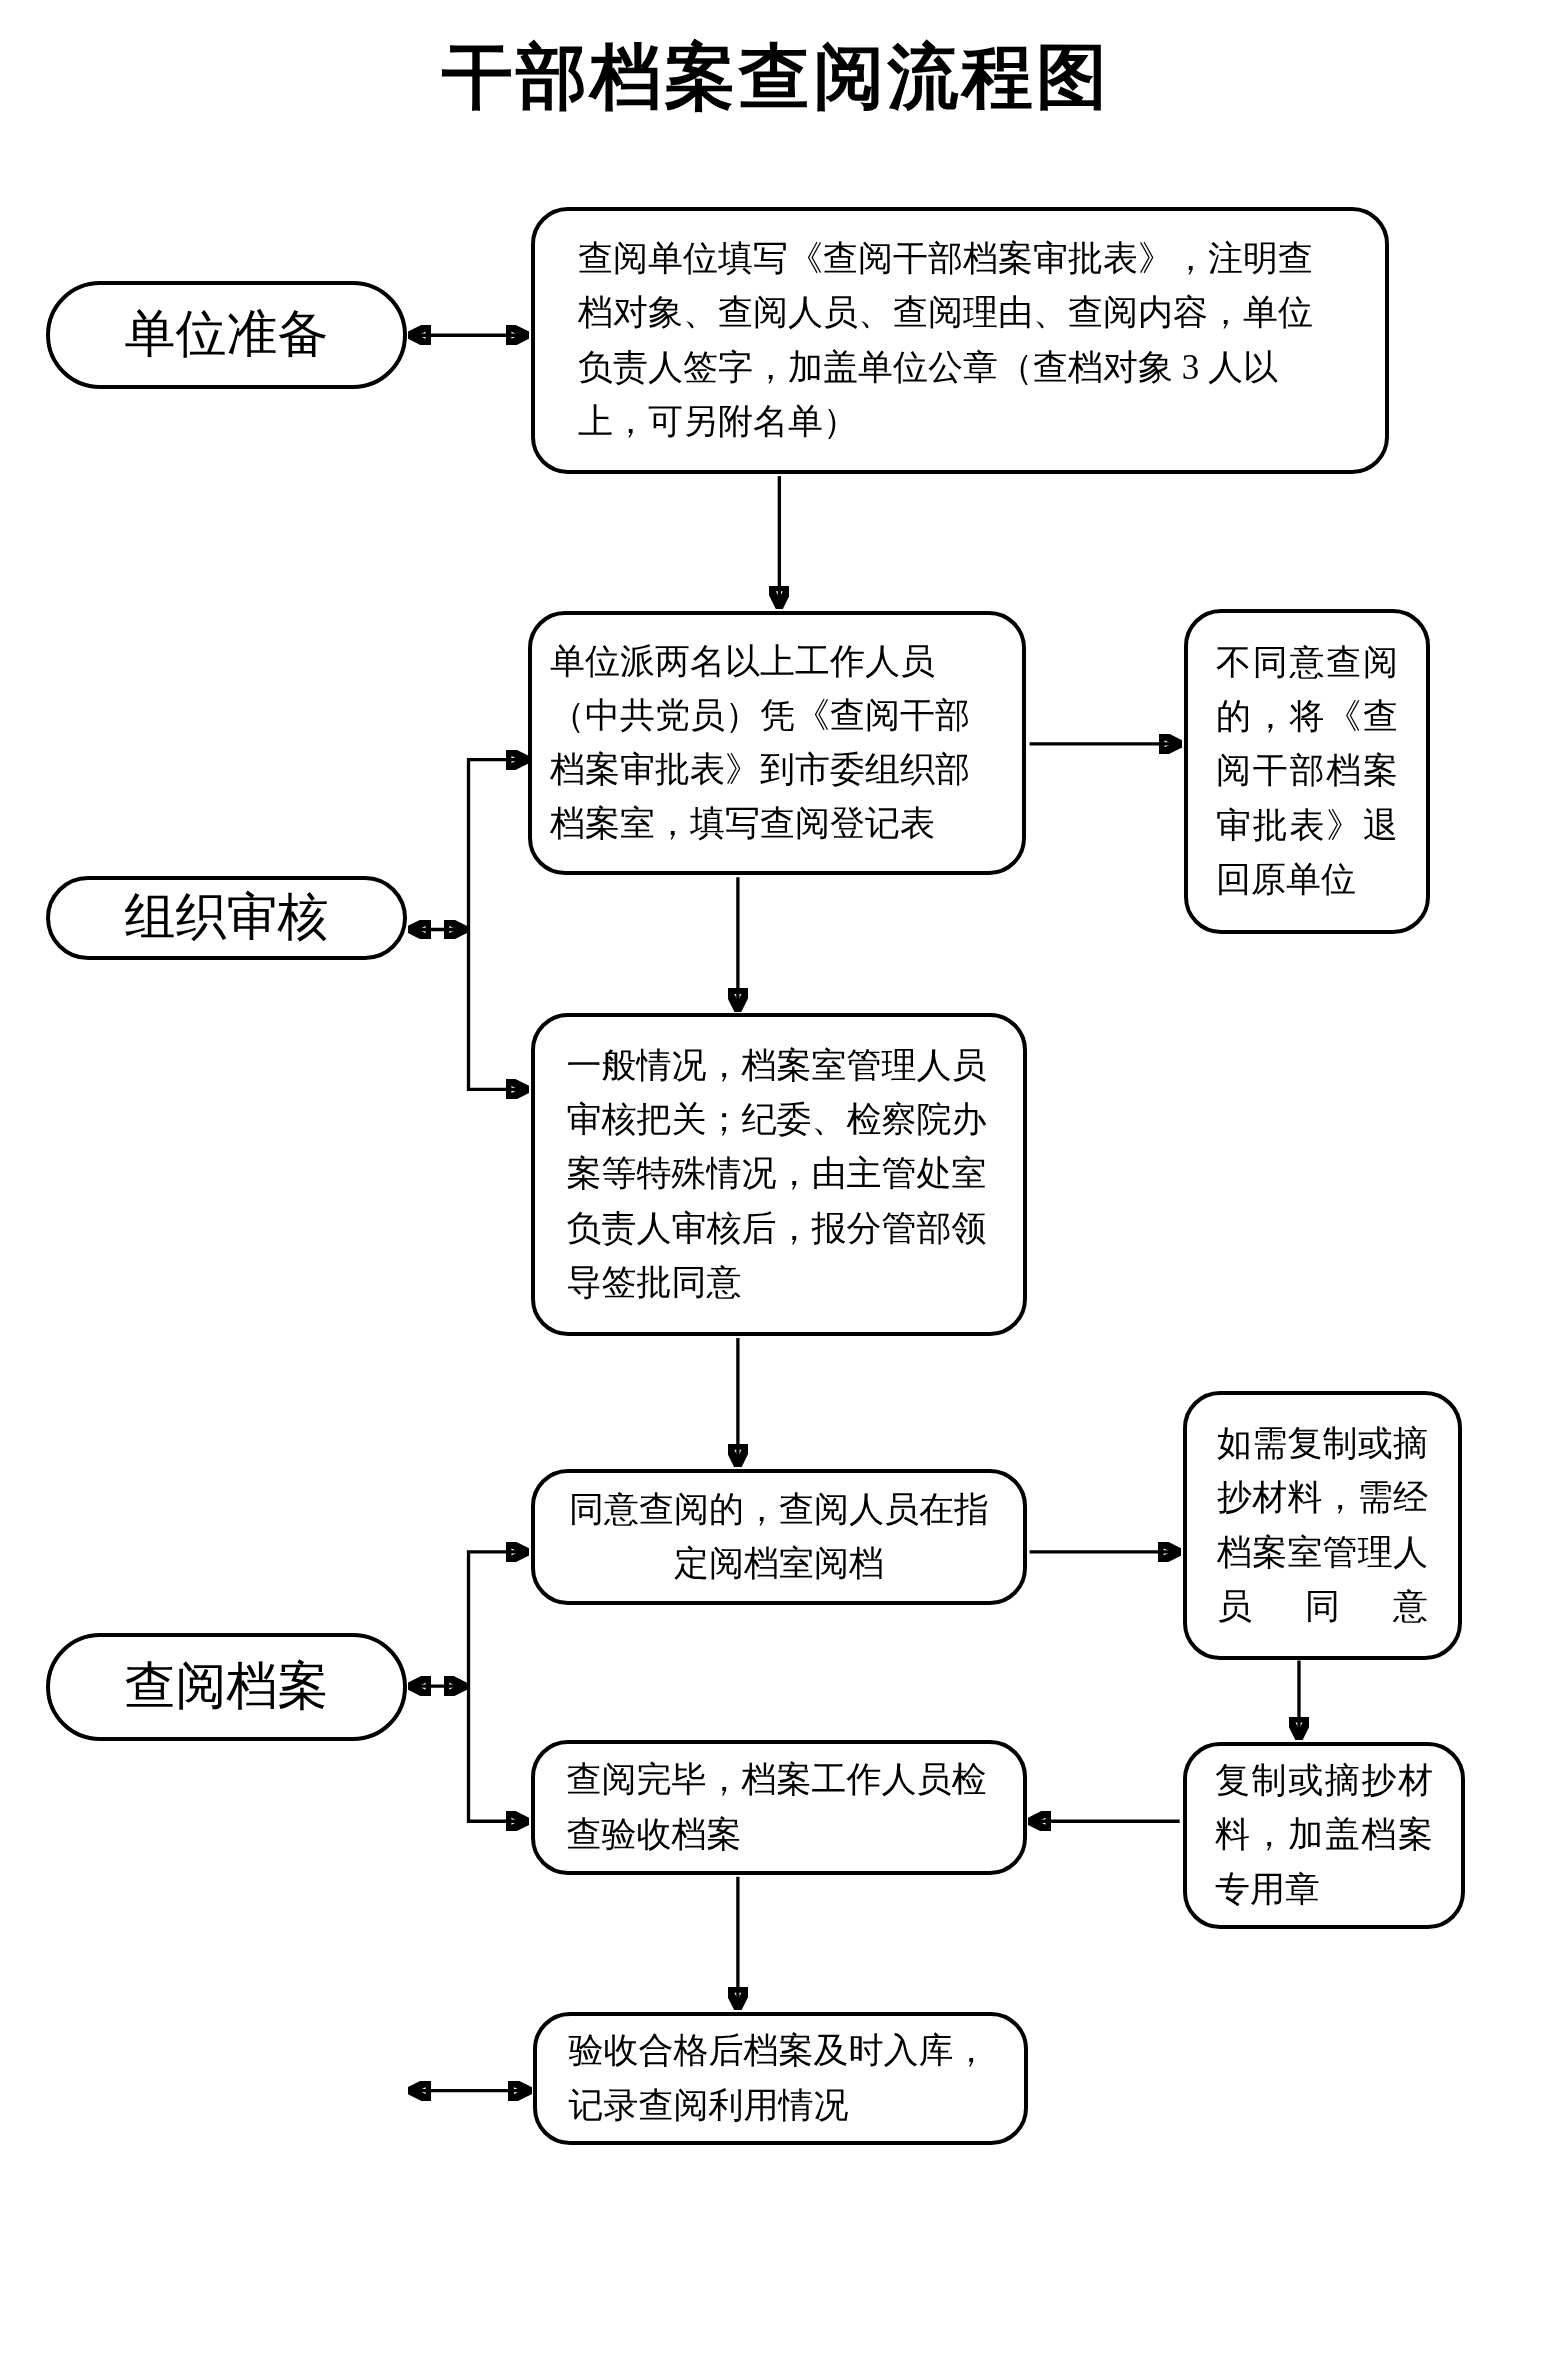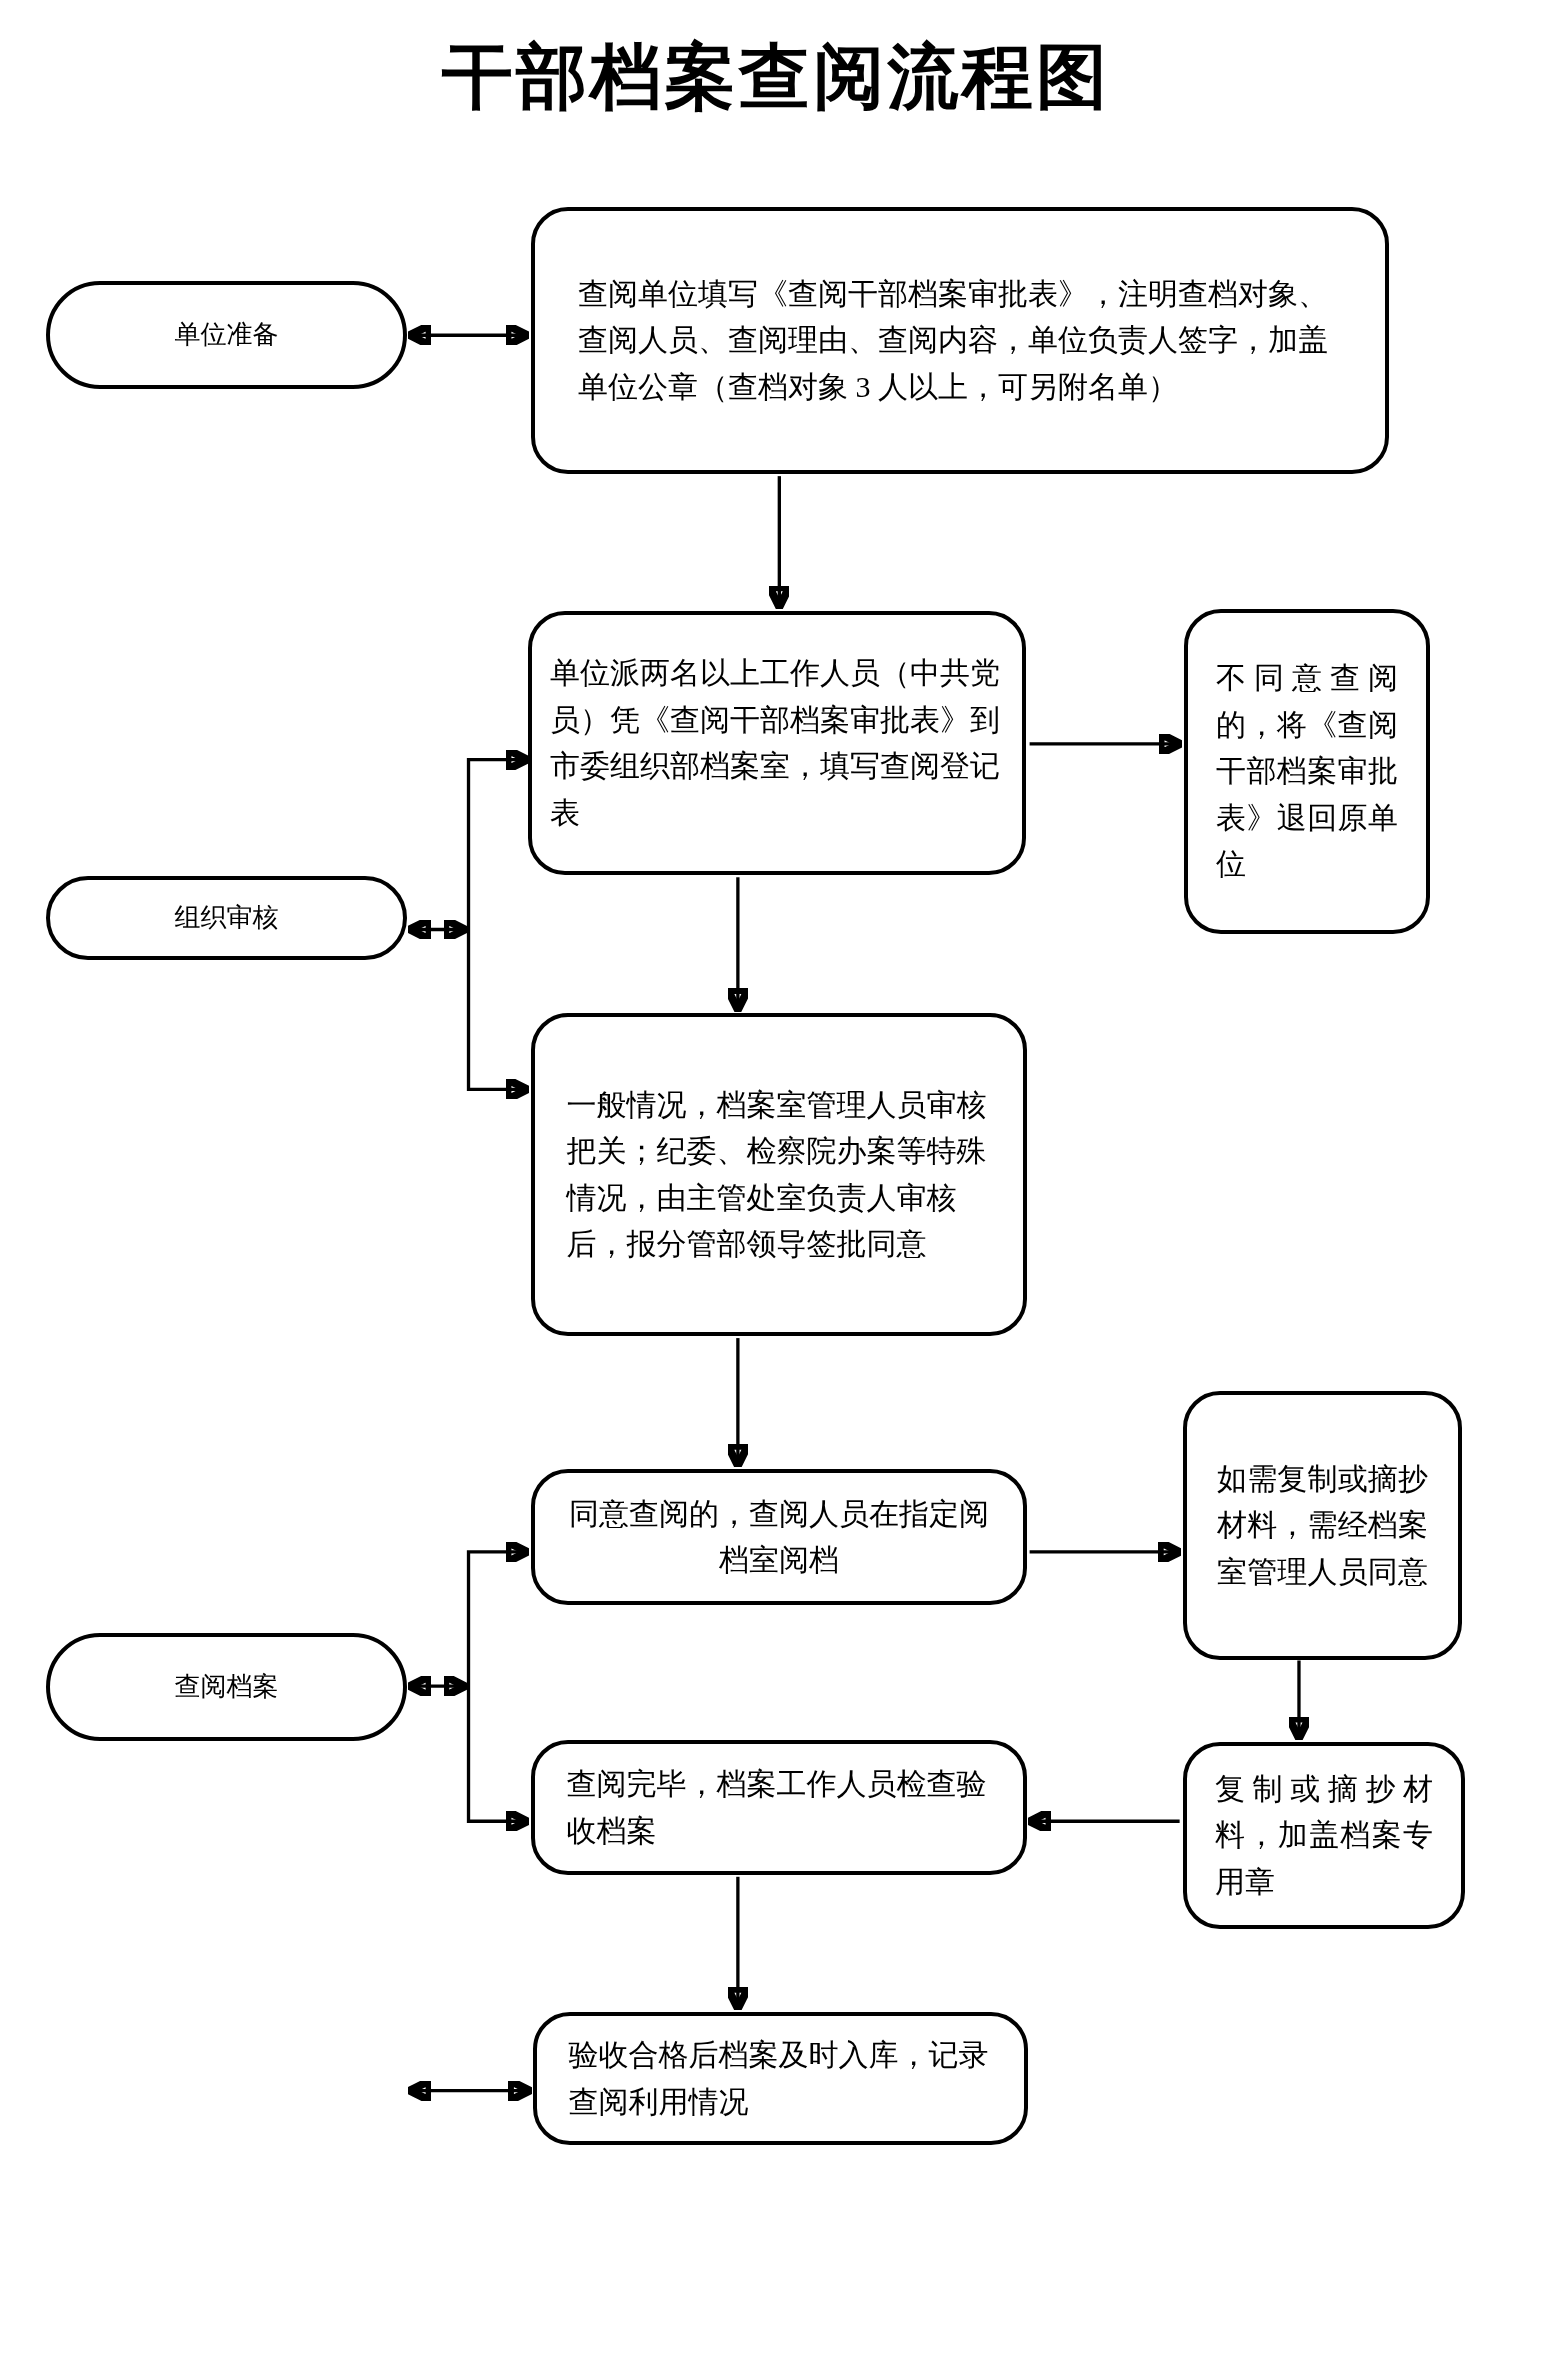--- a/index.html
+++ b/index.html
@@ -2,23 +2,23 @@
 <html style="font-size:13.3px"><head>
 <meta charset="utf-8">
 <style>
   html,body{margin:0;padding:0;background:#ffffff;}
   body{width:1552px;height:2377px;position:relative;
        font-family:"Liberation Serif","DejaVu Serif",serif;color:#000;}
   .canvas{position:absolute;left:0;top:12px;width:1552px;height:2377px;}
   .title{position:absolute;left:0;top:18px;width:100%;text-align:center;
          font-size:71px;font-weight:700;letter-spacing:3.3px;}
   .node{position:absolute;box-sizing:border-box;border:4.1px solid #000;background:#fff;
-        display:flex;align-items:center;font-size:30px;line-height:1.55;}
+        display:flex;align-items:center;font-size:35px;line-height:1.55;}
   .box{border-radius:37px;}
-  .pill{border-radius:54px;justify-content:flex-end;font-size:26px;line-height:1.2;}
+  .pill{border-radius:54px;justify-content:flex-end;font-size:51px;line-height:1.2;}
   .node > span{display:block;width:100%;}
   .jst > span{text-align:justify;}
   .jstall > span{text-align:justify;text-align-last:justify;}
   
   .e1{left:46px;top:269px;width:361px;height:108px;}
   .e2{left:46px;top:864px;width:361px;height:84px;}
   .e3{left:46px;top:1621px;width:361px;height:108px;}
   .e4{left:46px;top:2025px;width:361px;height:108px;}
   .b1{left:531px;top:195px;width:858px;height:267px;padding:0 43px;}
   .b2{left:528px;top:599px;width:498px;height:264px;padding:0 18px;}

